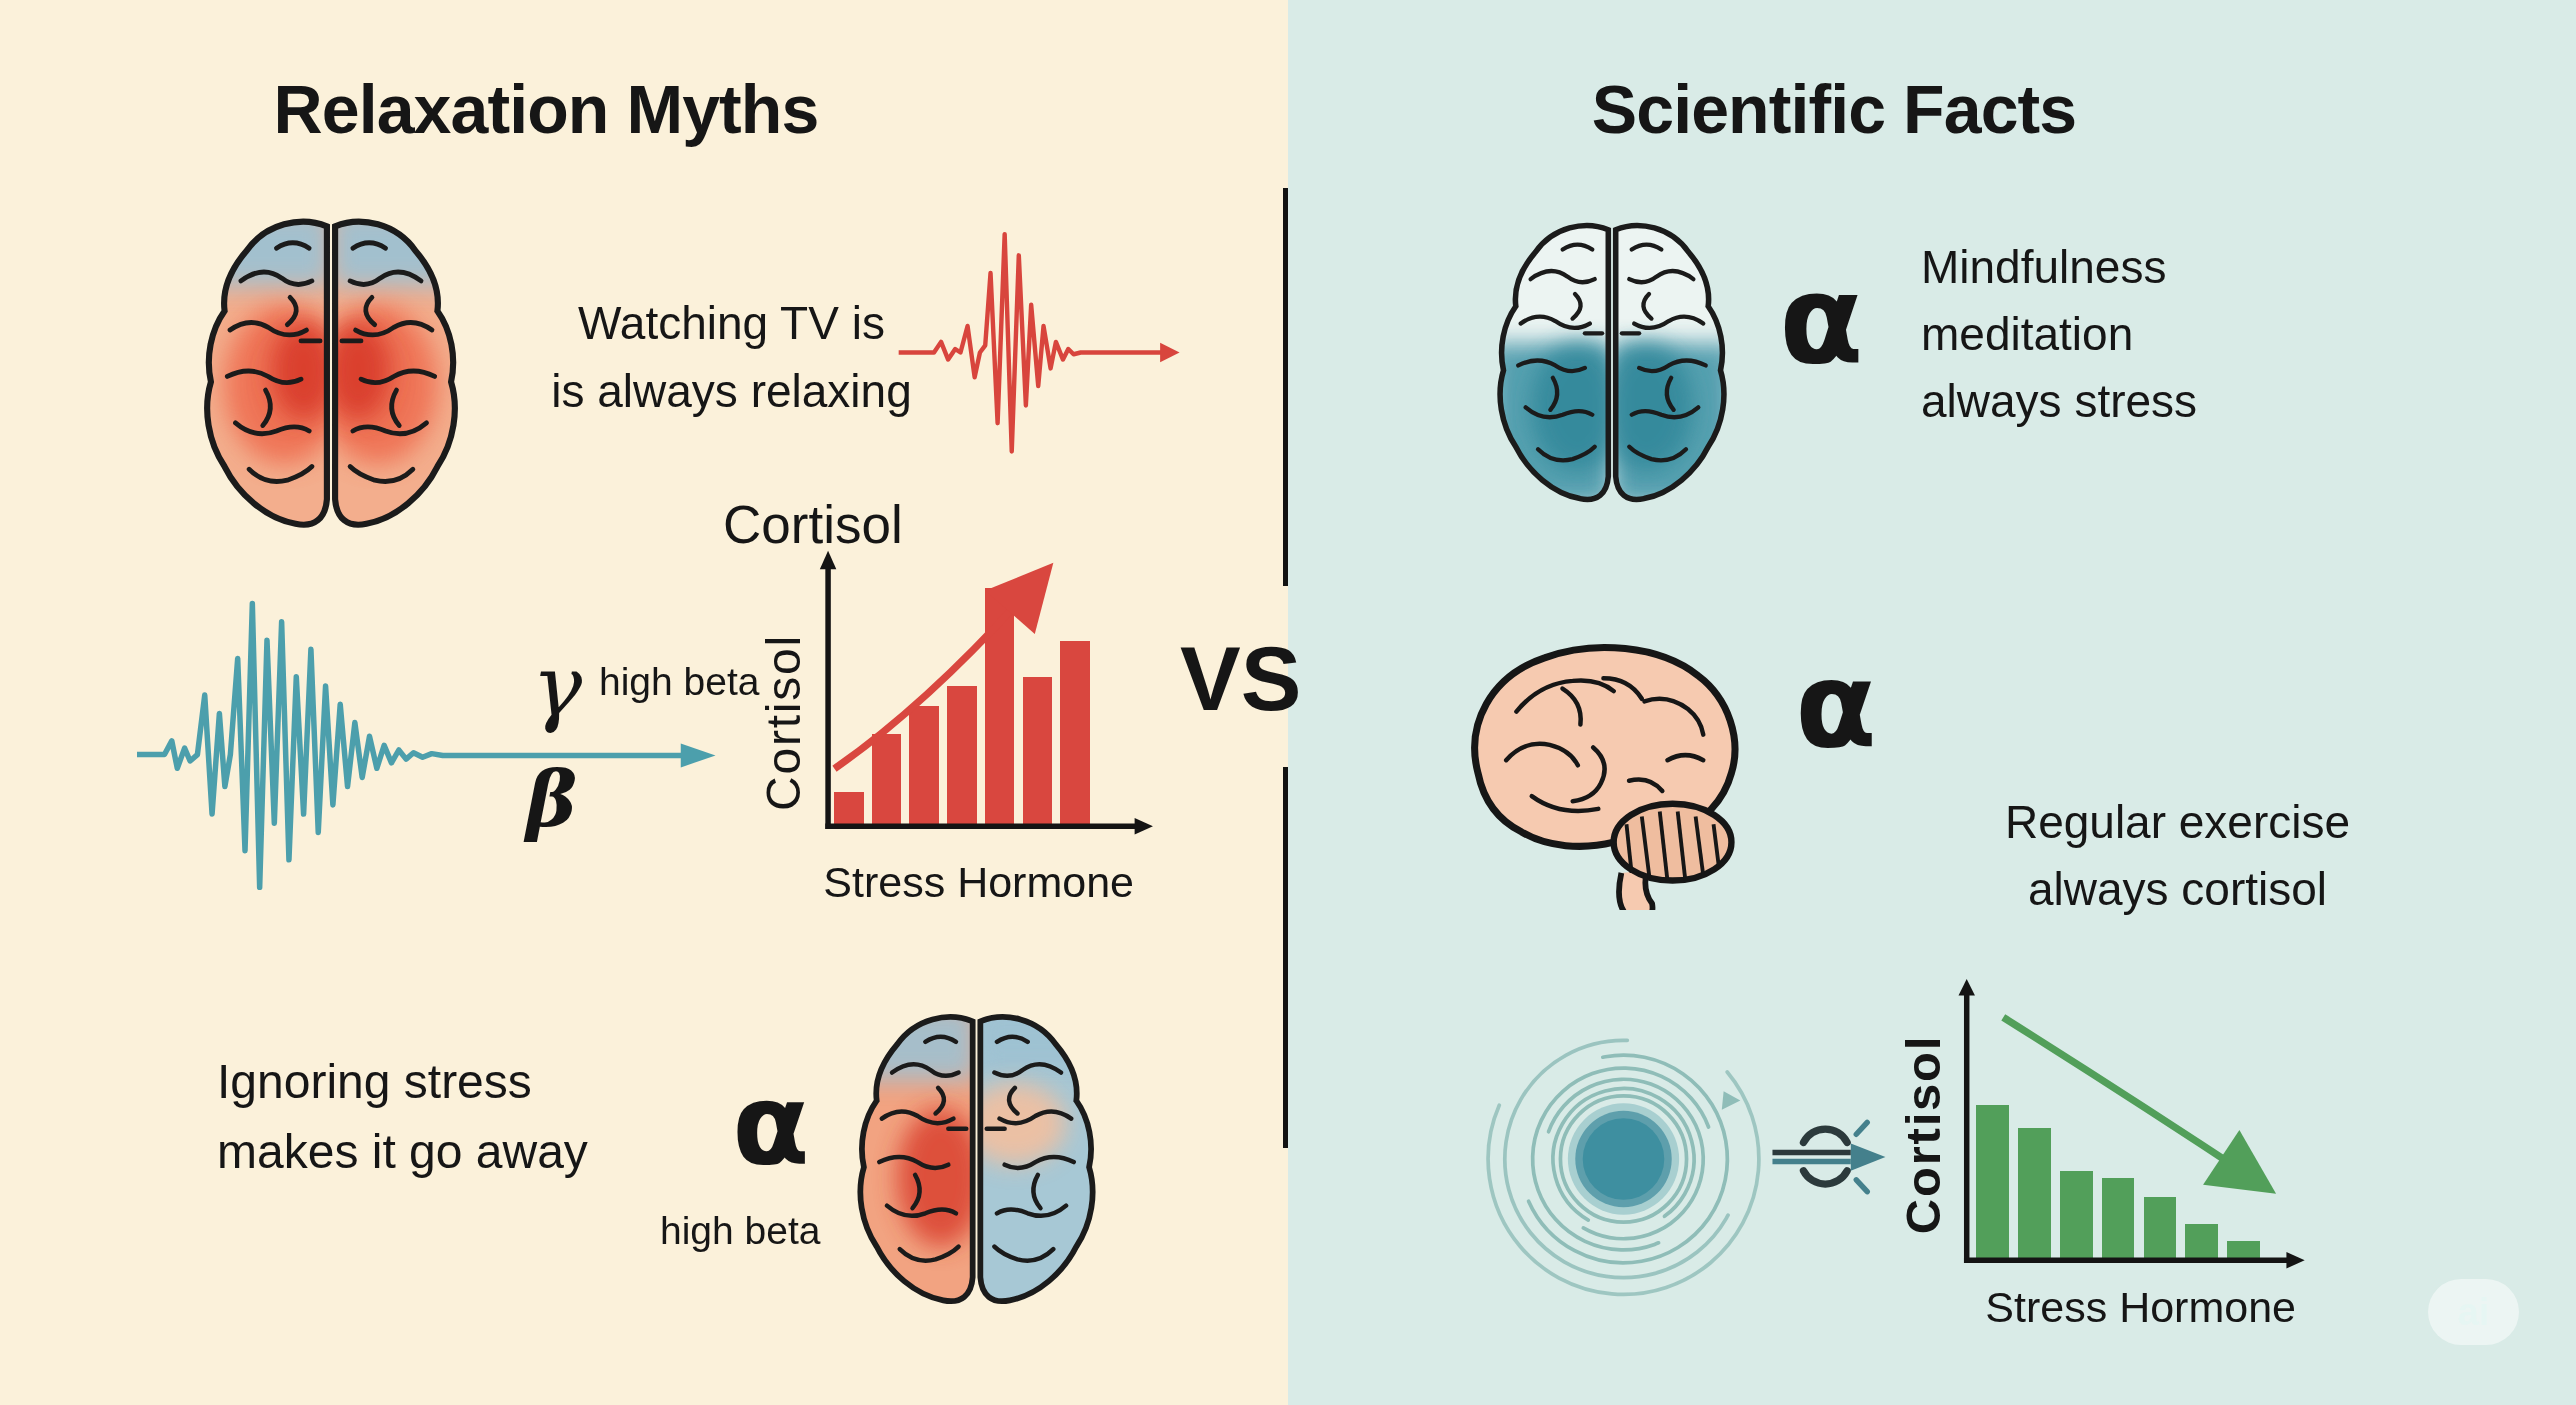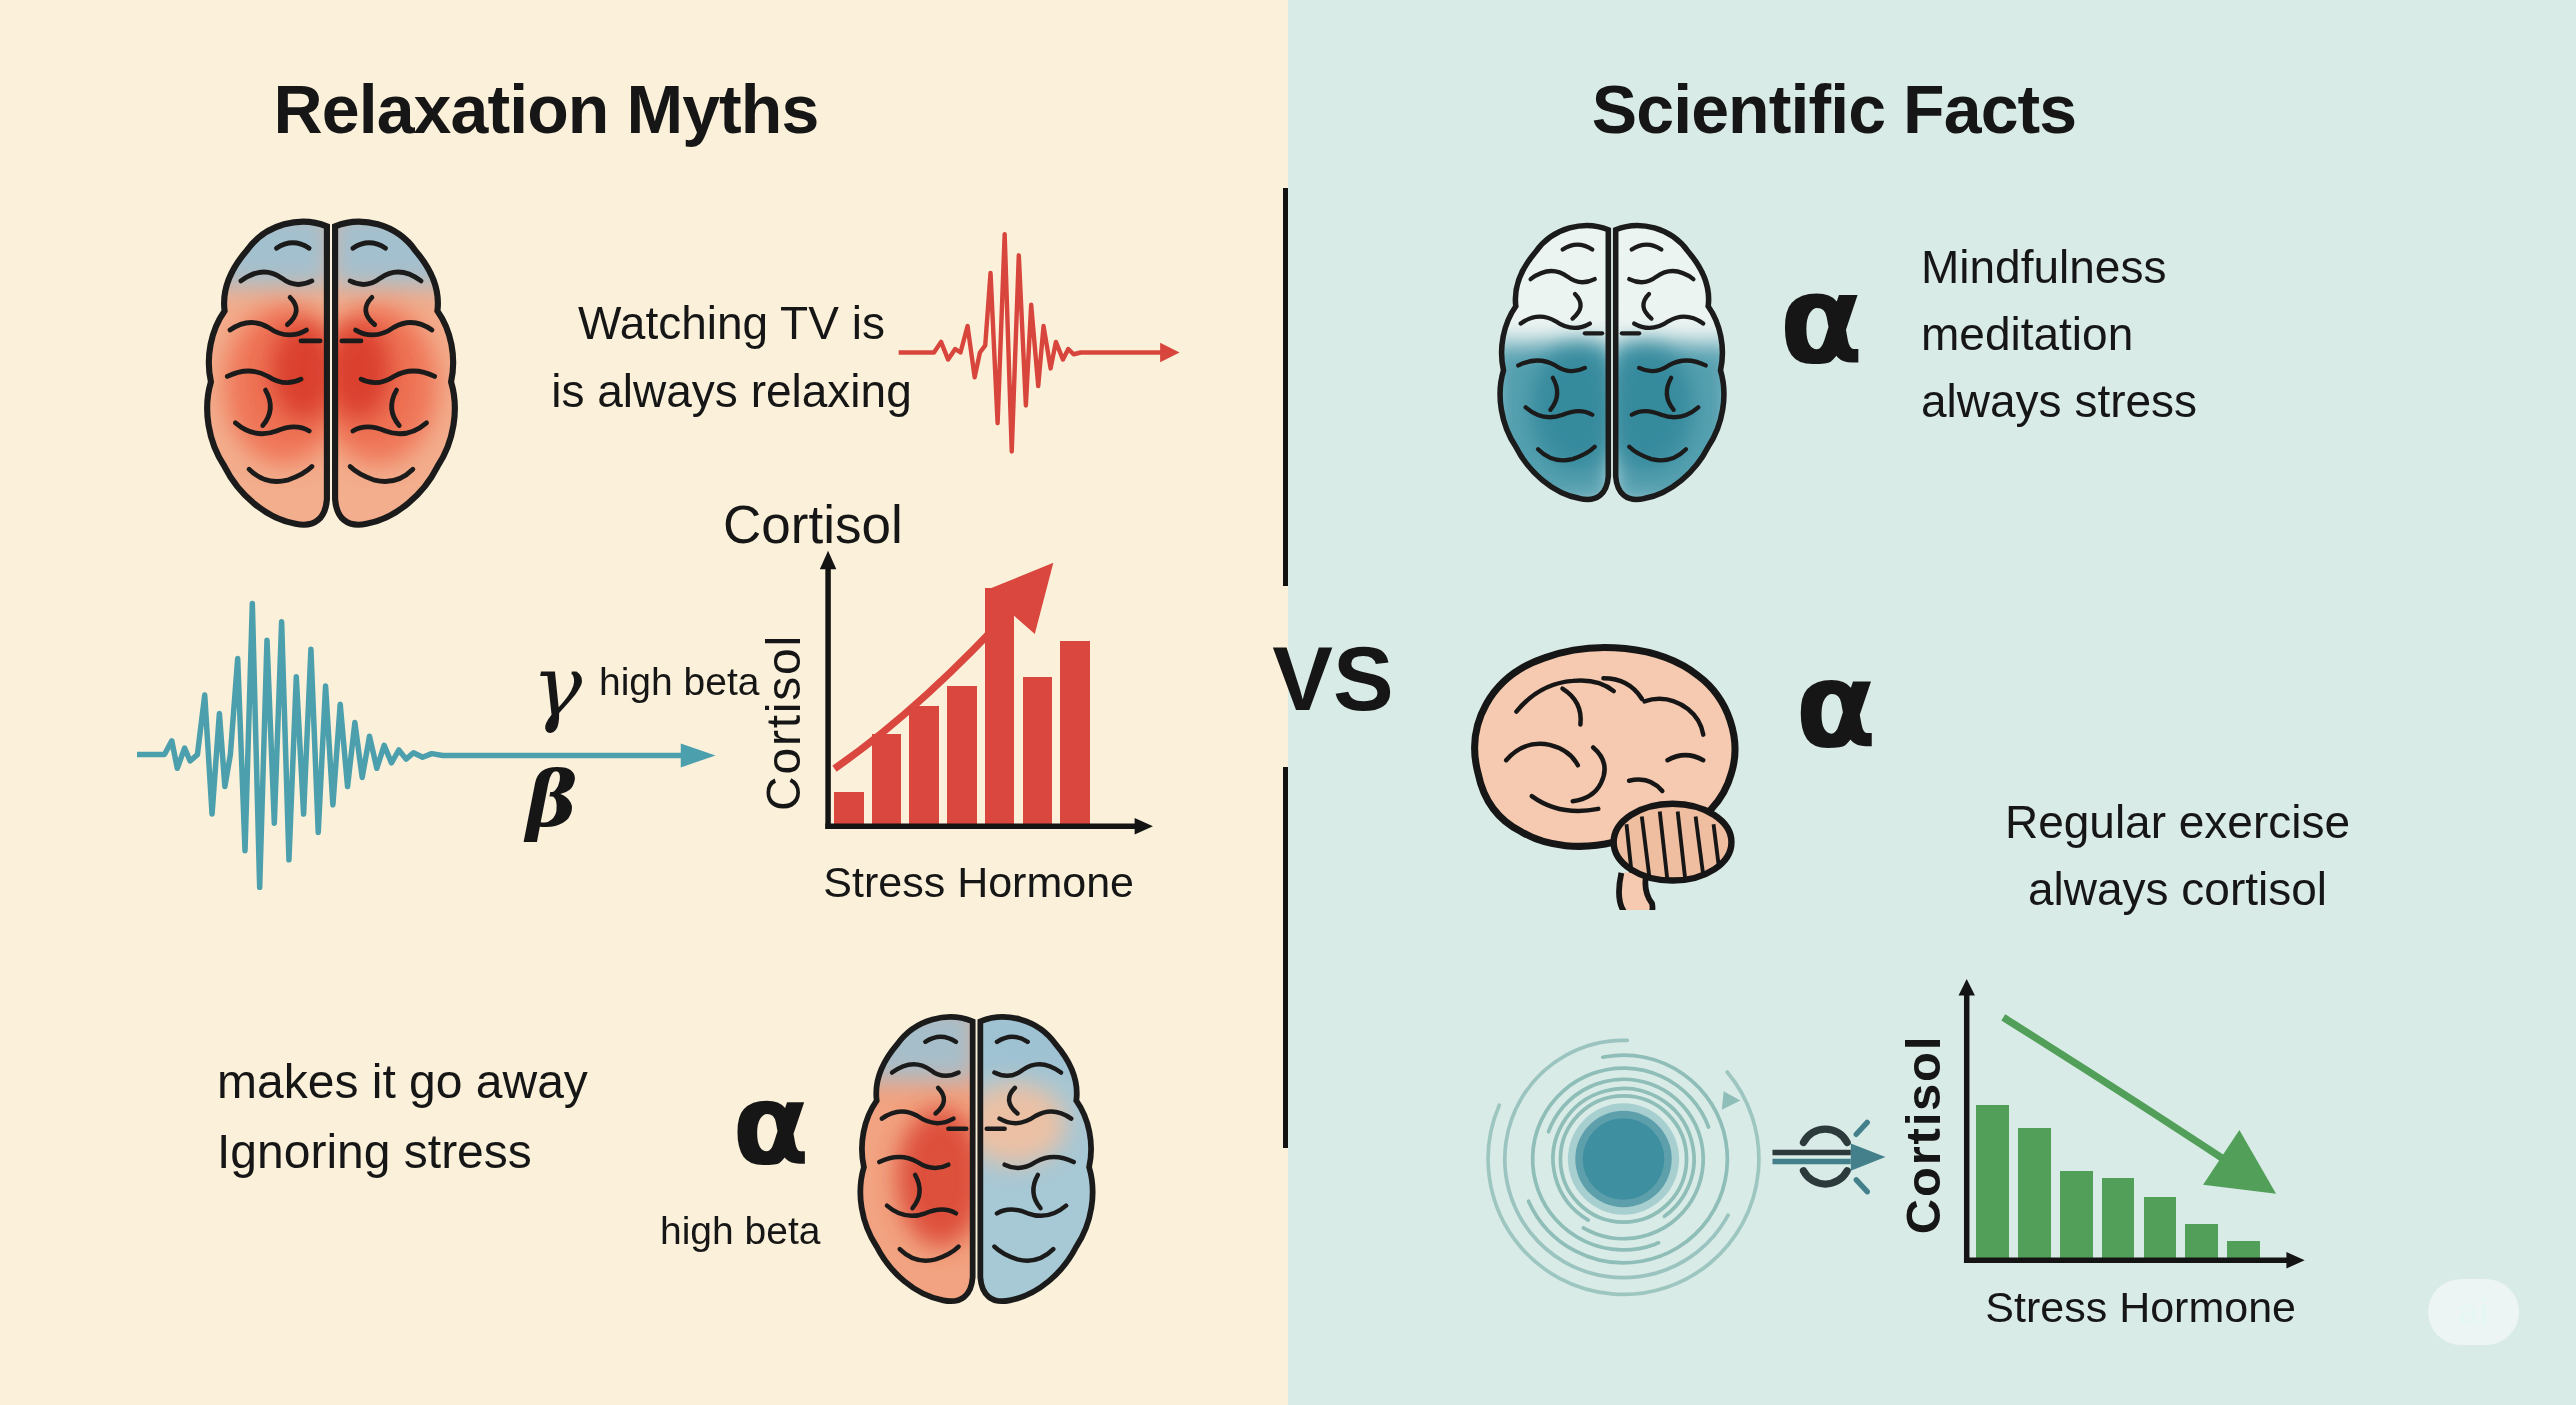--- a/index.html
+++ b/index.html
@@ -6,21 +6,21 @@
   #canvas{position:relative;width:2576px;height:1405px;overflow:hidden;
           font-family:"Liberation Sans",sans-serif;color:#161616;}
   .abs{position:absolute;}
   .panel{top:0;height:1405px;width:1288px;}
   #panel-left{left:0;background:#fbf1da;}
   #panel-right{left:1288px;background:#d9ebe7;}
   .divider{left:1283px;width:4.6px;background:#121212;}
   #divider-top{top:188px;height:398px;}
   #divider-bottom{top:767px;height:381px;}
   .panel-title{width:1092px;text-align:center;font-size:68px;font-weight:700;letter-spacing:-0.9px;}
-  #vs{left:1228px;top:627px;width:210px;text-align:center;font-size:91px;font-weight:800;}
+  #vs{left:1180px;top:627px;width:210px;font-size:91px;font-weight:800;}
   .body-text{font-size:46px;line-height:68px;}
   .greek-serif{font-family:"DejaVu Serif",serif;font-style:italic;line-height:1;}
   .alpha{font-family:"DejaVu Sans",sans-serif;font-weight:700;line-height:1;}
   .small-label{font-size:39px;}
   
   .chart-box{overflow:visible;}
   .chart-axes{position:absolute;left:0;top:0;z-index:2;pointer-events:none;}
   .bars{position:absolute;z-index:1;display:flex;align-items:flex-end;}
   .bars .bar{flex:1;}
   .vlabel{transform:rotate(-90deg);text-align:center;font-size:48px;letter-spacing:1.8px;}
@@ -128,22 +128,22 @@
       <line x1="35" y1="18" x2="35" y2="306" stroke="#141414" stroke-width="6"></line>
       <polygon points="26,22 44,22 35,2" fill="#141414"></polygon>
       <line x1="32" y1="303" x2="372" y2="303" stroke="#141414" stroke-width="6"></line>
       <polygon points="370,294 370,312 390,303" fill="#141414"></polygon>
       <path d="M42,240 Q150,165 268,30" fill="none" stroke="#d9473f" stroke-width="8" marker-end="url(#mArrR)"></path>
     </svg>
   </div>
   <div class="abs xlabel" style="left:805px;top:858px;width:329px;">Stress Hormone</div>
 
   <div class="abs body-text" style="left:217px;top:1047px;font-size:48px;line-height:70px;">
+    <span style="display:block">Ignoring stress</span>
     <span style="display:block">makes it go away</span>
-    <span style="display:block">Ignoring stress</span>
   </div>
   <div class="abs alpha" style="left:732px;top:1068px;font-size:113px;">α</div>
   <div class="abs small-label" style="left:660px;top:1209px;">high beta</div>
 
   <svg class="abs" style="left:837px;top:1006px;" width="279" height="302" viewBox="0 0 200 236">
     <path d="M97,12 C78,4 52,10 38,30 C26,44 20,58 22,74 C12,88 8,108 12,126 C6,146 10,170 22,188 C32,208 52,226 74,230 C88,233 96,226 97,212 Z" fill="#f2a381"></path>
     <path transform="translate(200,0) scale(-1,1)" d="M97,12 C78,4 52,10 38,30 C26,44 20,58 22,74 C12,88 8,108 12,126 C6,146 10,170 22,188 C32,208 52,226 74,230 C88,233 96,226 97,212 Z" fill="#a7c8d5"></path>
     <g clip-path="url(#hemiL1)">
       <rect x="0" y="0" width="100" height="58" fill="#9ec1d2" opacity="0.9" filter="url(#blurA)"></rect>
       <ellipse cx="72" cy="134" rx="34" ry="54" fill="#d83a2b" opacity="0.8" filter="url(#blurA)"></ellipse>

